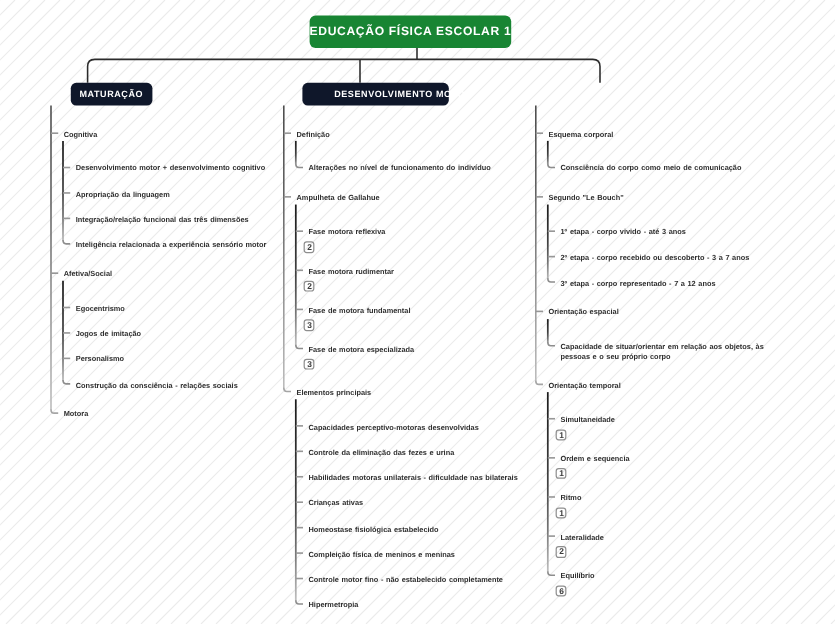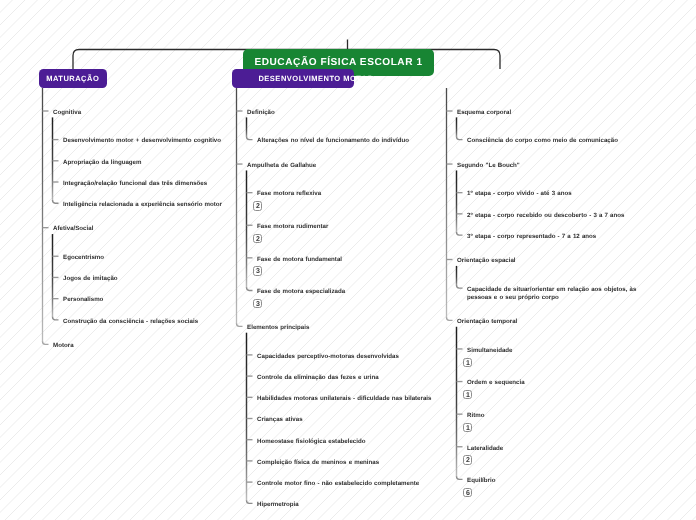--- a/index.html
+++ b/index.html
@@ -16,24 +16,24 @@
   #links{position:absolute;left:0;top:0;z-index:1;}
   #map{position:absolute;left:0;top:0;width:696px;height:520px;z-index:2;}
   .node{position:absolute;box-sizing:border-box;}
   .root-node{
     background:#188533;color:#ffffff;border-radius:5px;
     font-weight:bold;font-size:10.1px;letter-spacing:.55px;
     display:flex;align-items:center;justify-content:center;
     white-space:nowrap;filter:blur(0px);
   }
   .main-node{
-    background:#4c1d95;color:#ffffff;border-radius:4.5px;
+    background:#0f172a;color:#ffffff;border-radius:4.5px;
     font-weight:bold;font-size:7.5px;letter-spacing:.5px;
     display:flex;align-items:center;justify-content:center;
-    white-space:nowrap;filter:blur(0px);
+    white-space:nowrap;filter:blur(0px);margin-left:20px;
   }
   .nlabel{display:block;filter:blur(0px);}
   .leaf{
     position:absolute;font-size:6.15px;color:#2f2f2f;word-spacing:0.45px;
     line-height:7.8px;white-space:pre-line;font-weight:600;
     -webkit-font-smoothing:antialiased;
     filter:blur(0px);
   }
   .badge{
     position:absolute;border:1px solid #8e8e8e;border-radius:2.6px;
@@ -351,21 +351,21 @@
     <path d="M 456.5 414.1500000000001 L 462.5 414.1500000000001" fill="none" stroke="#979797" stroke-width="1.35" stroke-linecap="butt"></path>
     <path d="M 456.5 446.7500000000001 L 462.5 446.7500000000001" fill="none" stroke="#979797" stroke-width="1.35" stroke-linecap="butt"></path>
     <path d="M 446.5 88 L 446.5 317.65" fill="none" stroke="url(#g11)" stroke-width="1.3" stroke-linecap="butt"></path>
     <path d="M 446.5 317.25 Q 446.5 320.35 449.1 320.35 L 452.5 320.35" fill="none" stroke="#a5a5a5" stroke-width="1.35" stroke-linecap="butt"></path>
     <path d="M 446.5 111 L 452.5 111" fill="none" stroke="#979797" stroke-width="1.35" stroke-linecap="butt"></path>
     <path d="M 446.5 164.04999999999998 L 452.5 164.04999999999998" fill="none" stroke="#979797" stroke-width="1.35" stroke-linecap="butt"></path>
     <path d="M 446.5 259.5 L 452.5 259.5" fill="none" stroke="#979797" stroke-width="1.35" stroke-linecap="butt"></path>
   </svg>
 
 <div id="map">
-    <div class="node root-node" style="left: 243px; top: 12.5px; width: 191px; height: 27px; margin-top: 36px;">
+    <div class="node root-node" style="left: 258px; top: 12.5px; width: 168px; height: 27px;">
       <div class="nlabel">EDUCAÇÃO FÍSICA ESCOLAR 1</div>
     </div>
     <div class="node main-node" style="left: 38.5px; top: 69px; width: 68.5px; height: 19px;">
       <div class="nlabel">MATURAÇÃO</div>
     </div>
     <div class="leaf" style="left: 53.1px; top: 108.8px;">Cognitiva</div>
     <div class="leaf" style="left: 63.1px; top: 137.4px;">Desenvolvimento motor + desenvolvimento cognitivo</div>
     <div class="leaf" style="left: 63.1px; top: 158.6px;">Apropriação da linguagem</div>
     <div class="leaf" style="left: 63.1px; top: 179.8px;">Integração/relação funcional das três dimensões</div>
     <div class="leaf" style="left: 63.1px; top: 201px;">Inteligência relacionada a experiência sensório motor</div>

